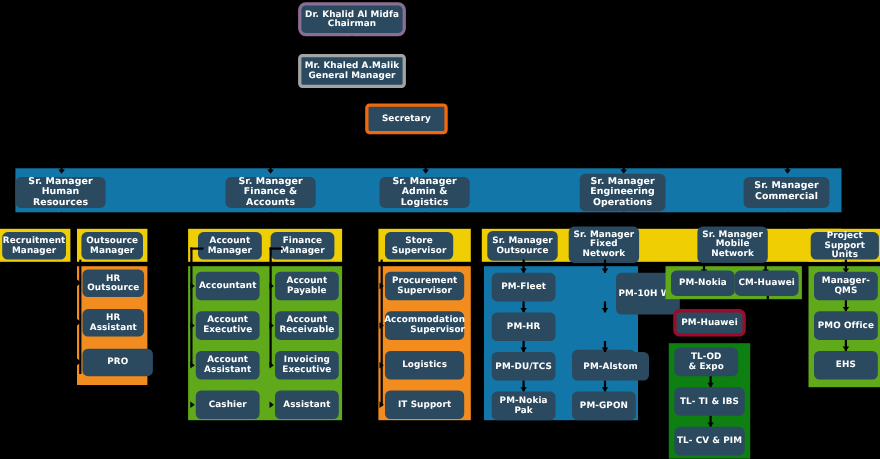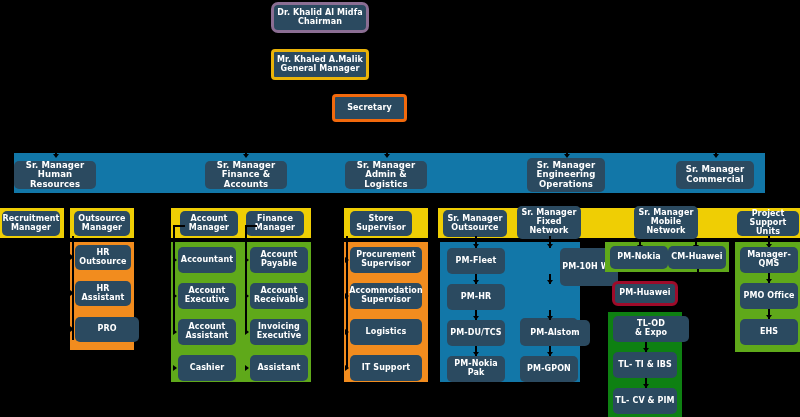--- a/index.html
+++ b/index.html
@@ -15,21 +15,21 @@
   .band.green{background:#5FA91A;}
   .band.dgreen{background:#0E8012;}
   .band.cyan{background:#1277A8;}
 
   
   .node{position:absolute;background:#2B4A60;border-radius:5px;
         color:#ffffff;font-weight:bold;display:flex;align-items:center;
         justify-content:center;text-align:center;line-height:1.12;
         font-size:8px;letter-spacing:.1px;box-sizing:border-box;padding:1px 2px;}
   .node.brd-purple{border:3px solid #8B6E93;border-radius:7px;}
-  .node.brd-red{border:3px solid #eab308;border-radius:4px;}
+  .node.brd-red{border:3px solid #a3a3a3;border-radius:4px;}
   .node.brd-crimson{border:3px solid #9E0B2A;border-radius:6px;}
   .node.big{font-size:8.5px;}
 
   
   .ln{position:absolute;background:#000;}
   .ln.v{width:1.5px;}
   .ln.h{height:1.5px;}
   .arw{position:absolute;width:0;height:0;border-left:3px solid transparent;
        border-right:3px solid transparent;border-top:4px solid #000;}
   .arw.r{border-top:3px solid transparent;border-bottom:3px solid transparent;
@@ -248,21 +248,21 @@
   </div>
   <div class="arw r" style="left:245px;top:365px;"></div>
 
   <div class="band orange" style="left:344px;top:242px;width:84px;height:140px;"></div>
   <div class="ln v" style="left:346px;top:236px;height:133px;"></div>
   <div class="node" style="left:350px;top:247px;width:72px;height:26px;">
     <div><span>Procurement</span><br>
     <span>Supervisor</span></div>
   </div>
   <div class="arw r" style="left:345px;top:257px;"></div>
-  <div class="node" style="left:350px;top:283px;width:72px;height:26px;">
+  <div class="node" style="left:350px;top:283px;width:72px;height:26px;text-align:right;">
     <div><span>Accommodation</span><br>
     <span>Supervisor</span></div>
   </div>
   <div class="arw r" style="left:345px;top:293px;"></div>
   <div class="node" style="left:350px;top:319px;width:72px;height:26px;">
     <span>Logistics</span>
   </div>
   <div class="arw r" style="left:345px;top:329px;"></div>
   <div class="node" style="left:350px;top:355px;width:72px;height:26px;">
     <span>IT Support</span>
@@ -328,21 +328,21 @@
     <span>CM-Huawei</span>
   </div>
 
   <div class="ln v" style="left:697px;top:269px;height:23px;"></div>
   <div class="ln h" style="left:676px;top:291px;width:21px;"></div>
   <div class="node brd-crimson" style="left:612px;top:281px;width:66px;height:25px;">
     <span>PM-Huawei</span>
   </div>
 
   <div class="band dgreen" style="left:608px;top:312px;width:74px;height:105px;"></div>
-  <div class="node" style="left:613px;top:316px;width:76px;height:26px;">
+  <div class="node" style="left:613px;top:316px;width:58px;height:26px;">
     <div><span>TL-OD</span><br>
     <span>&amp; Expo</span></div>
   </div>
   <div class="ln v" style="left:645px;top:342px;height:10px;"></div>
   <div class="arw" style="left:642.5px;top:348px;"></div>
   <div class="node" style="left:613px;top:352px;width:64px;height:26px;">
     <span>TL- TI &amp; IBS</span>
   </div>
   <div class="ln v" style="left:645px;top:378px;height:10px;"></div>
   <div class="arw" style="left:642.5px;top:384px;"></div>

